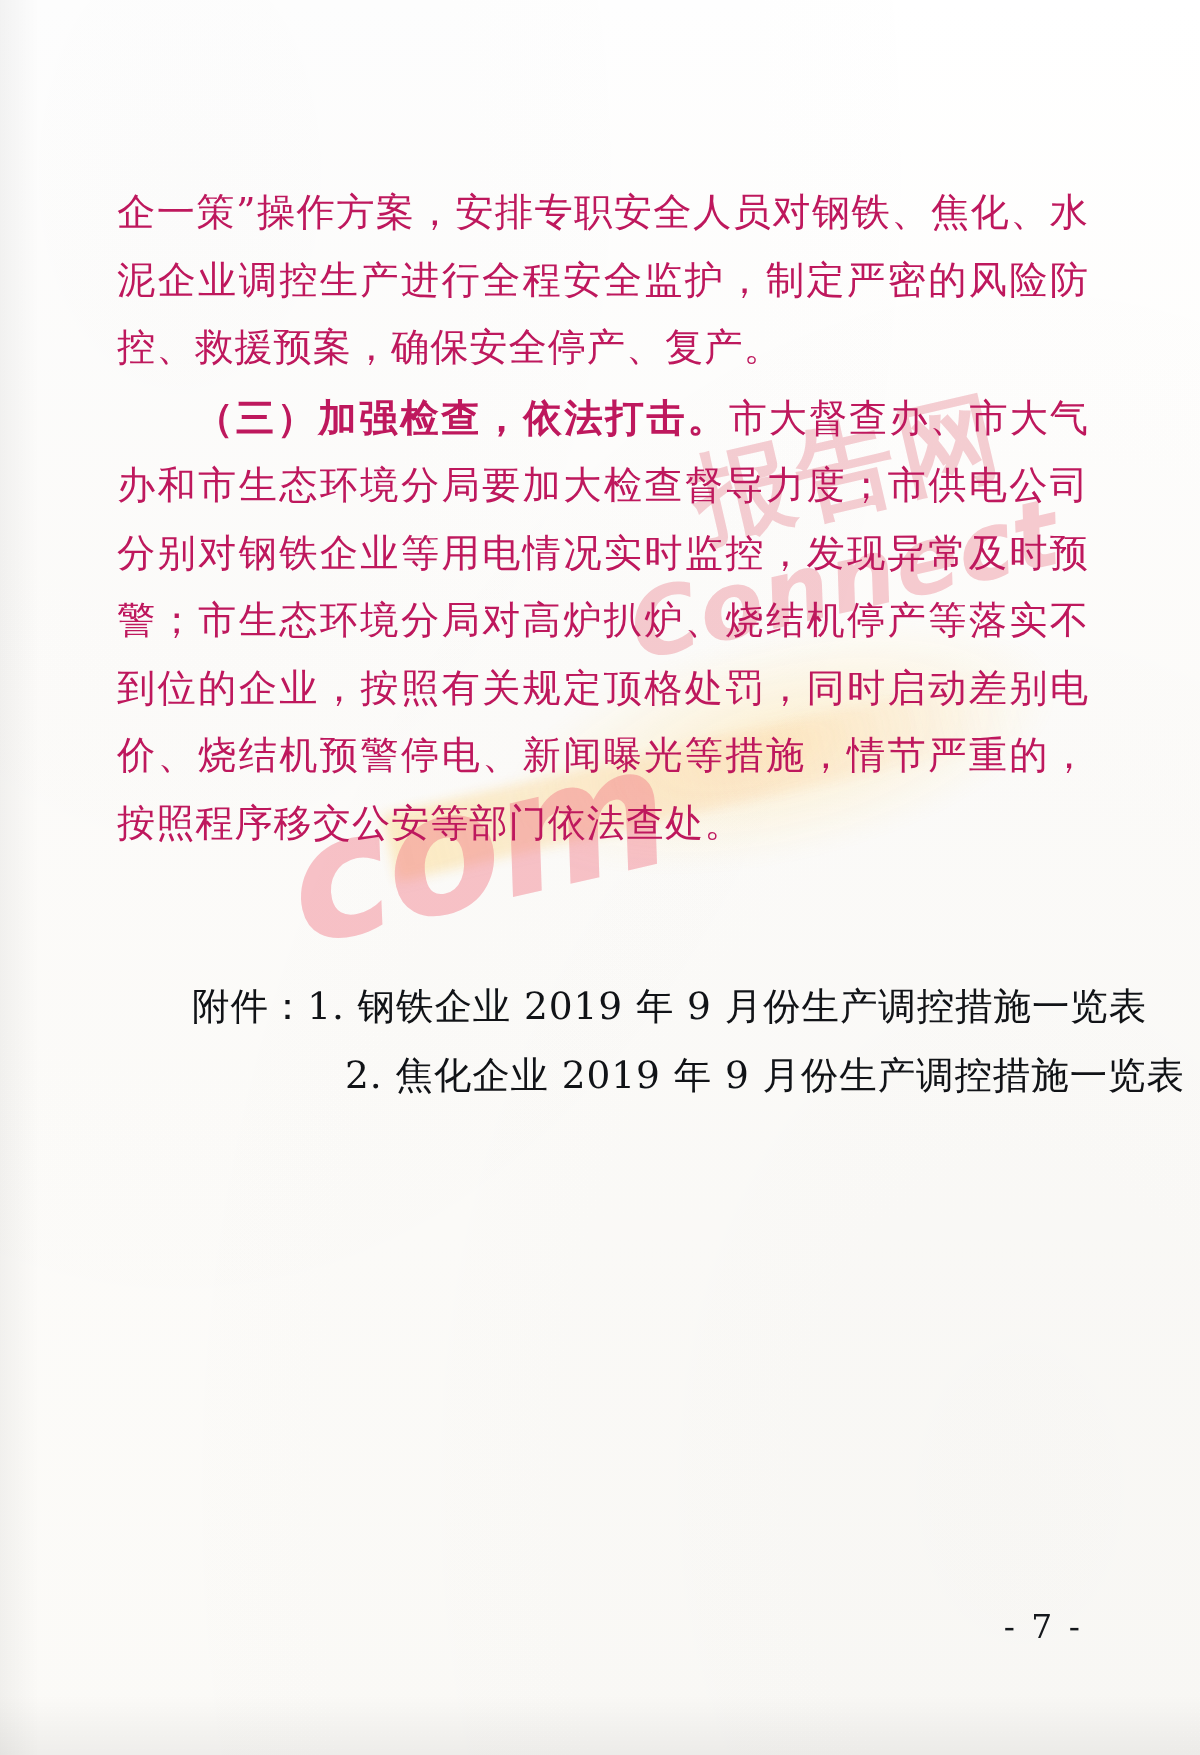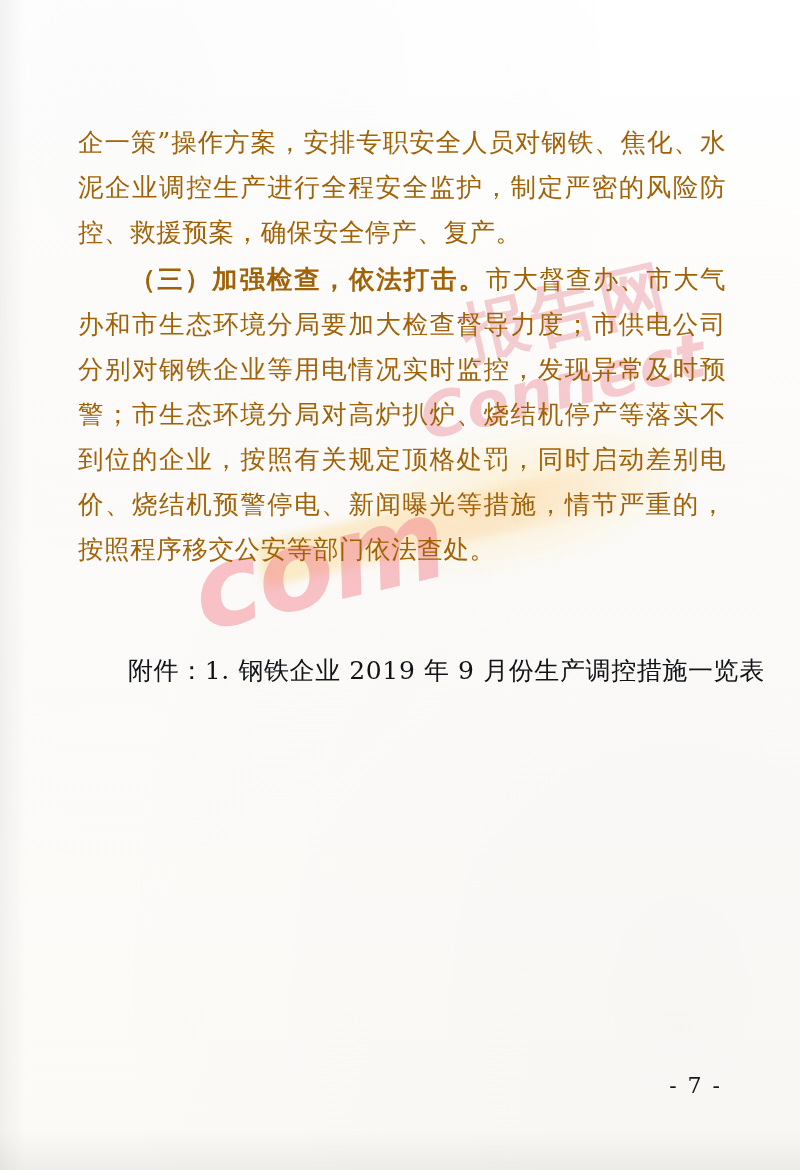--- a/index.html
+++ b/index.html
@@ -34,21 +34,21 @@
   .content {
     position: absolute;
     left: 78px;
     top: 120px;
     width: 648px;
   }
   p.para {
     margin: 0 0 2px 0;
     font-size: 25.5px;
     line-height: 45px;
-    color: #a16207;
+    color: #be185d;
     letter-spacing: 0.6px;
     text-align: justify;
     text-justify: inter-ideograph;
     font-family: "DejaVu Serif", "Liberation Serif", serif;
   }
   p.indent {
     text-indent: 52px;
   }
   .bold-head {
     font-weight: bold;
@@ -181,19 +181,22 @@
 
     <p class="para indent">
       <span class="bold-head">（三）加强检查，依法打击。</span><span>市大督查办、市大气办和市生态环境分局要加大检查督导力度；市供电公司分别对钢铁企业等用电情况实时监控，发现异常及时预警；市生态环境分局对高炉扒炉、烧结机停产等落实不到位的企业，按照有关规定顶格处罚，同时启动差别电价、烧结机预警停电、新闻曝光等措施，情节严重的，按照程序移交公安等部门依法查处。</span>
     </p>
 
 
     <div class="attach-block">
       <div class="attach-line first">
         <span>附件：</span><span>1. 钢铁企业 2019 年 9 月份生产调控措施一览表</span>
       </div>
+      <div class="attach-line sub">
+        <span>2. 焦化企业 2019 年 9 月份生产调控措施一览表</span>
+      </div>
     </div>
 
   </div>
 
   <div class="page-number">- 7 -</div>
 
 </div>
 
 </body></html>

